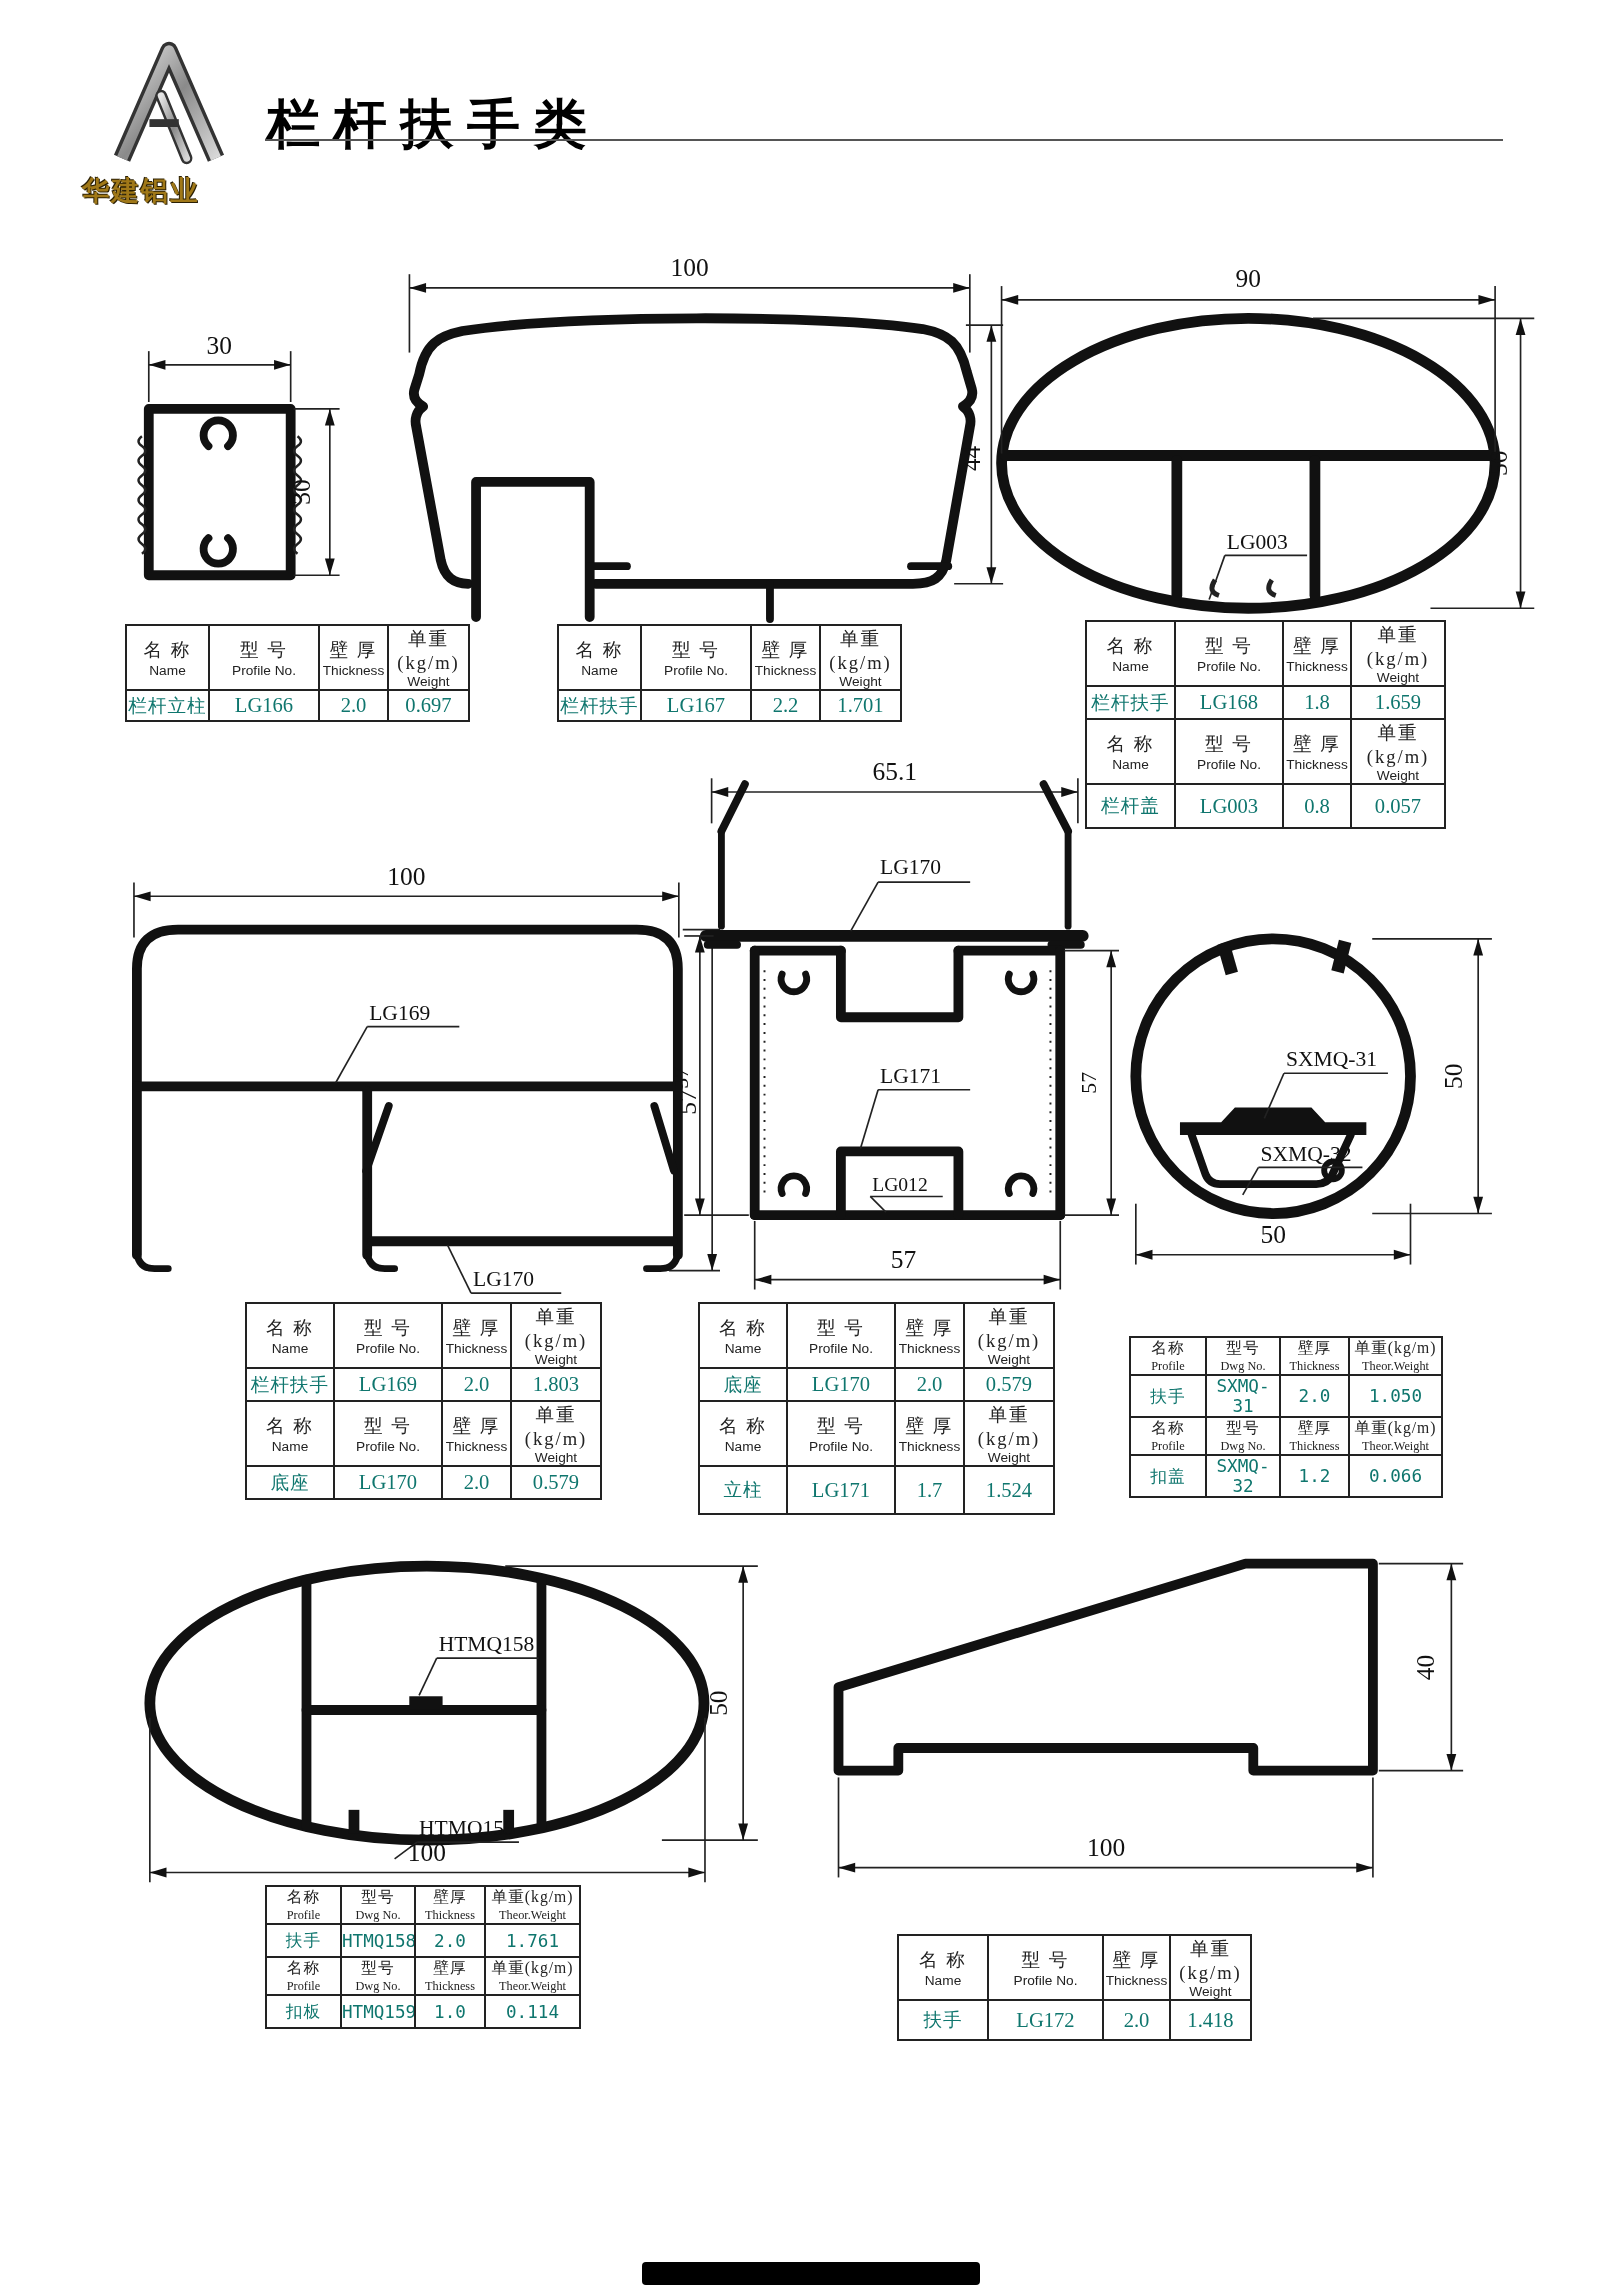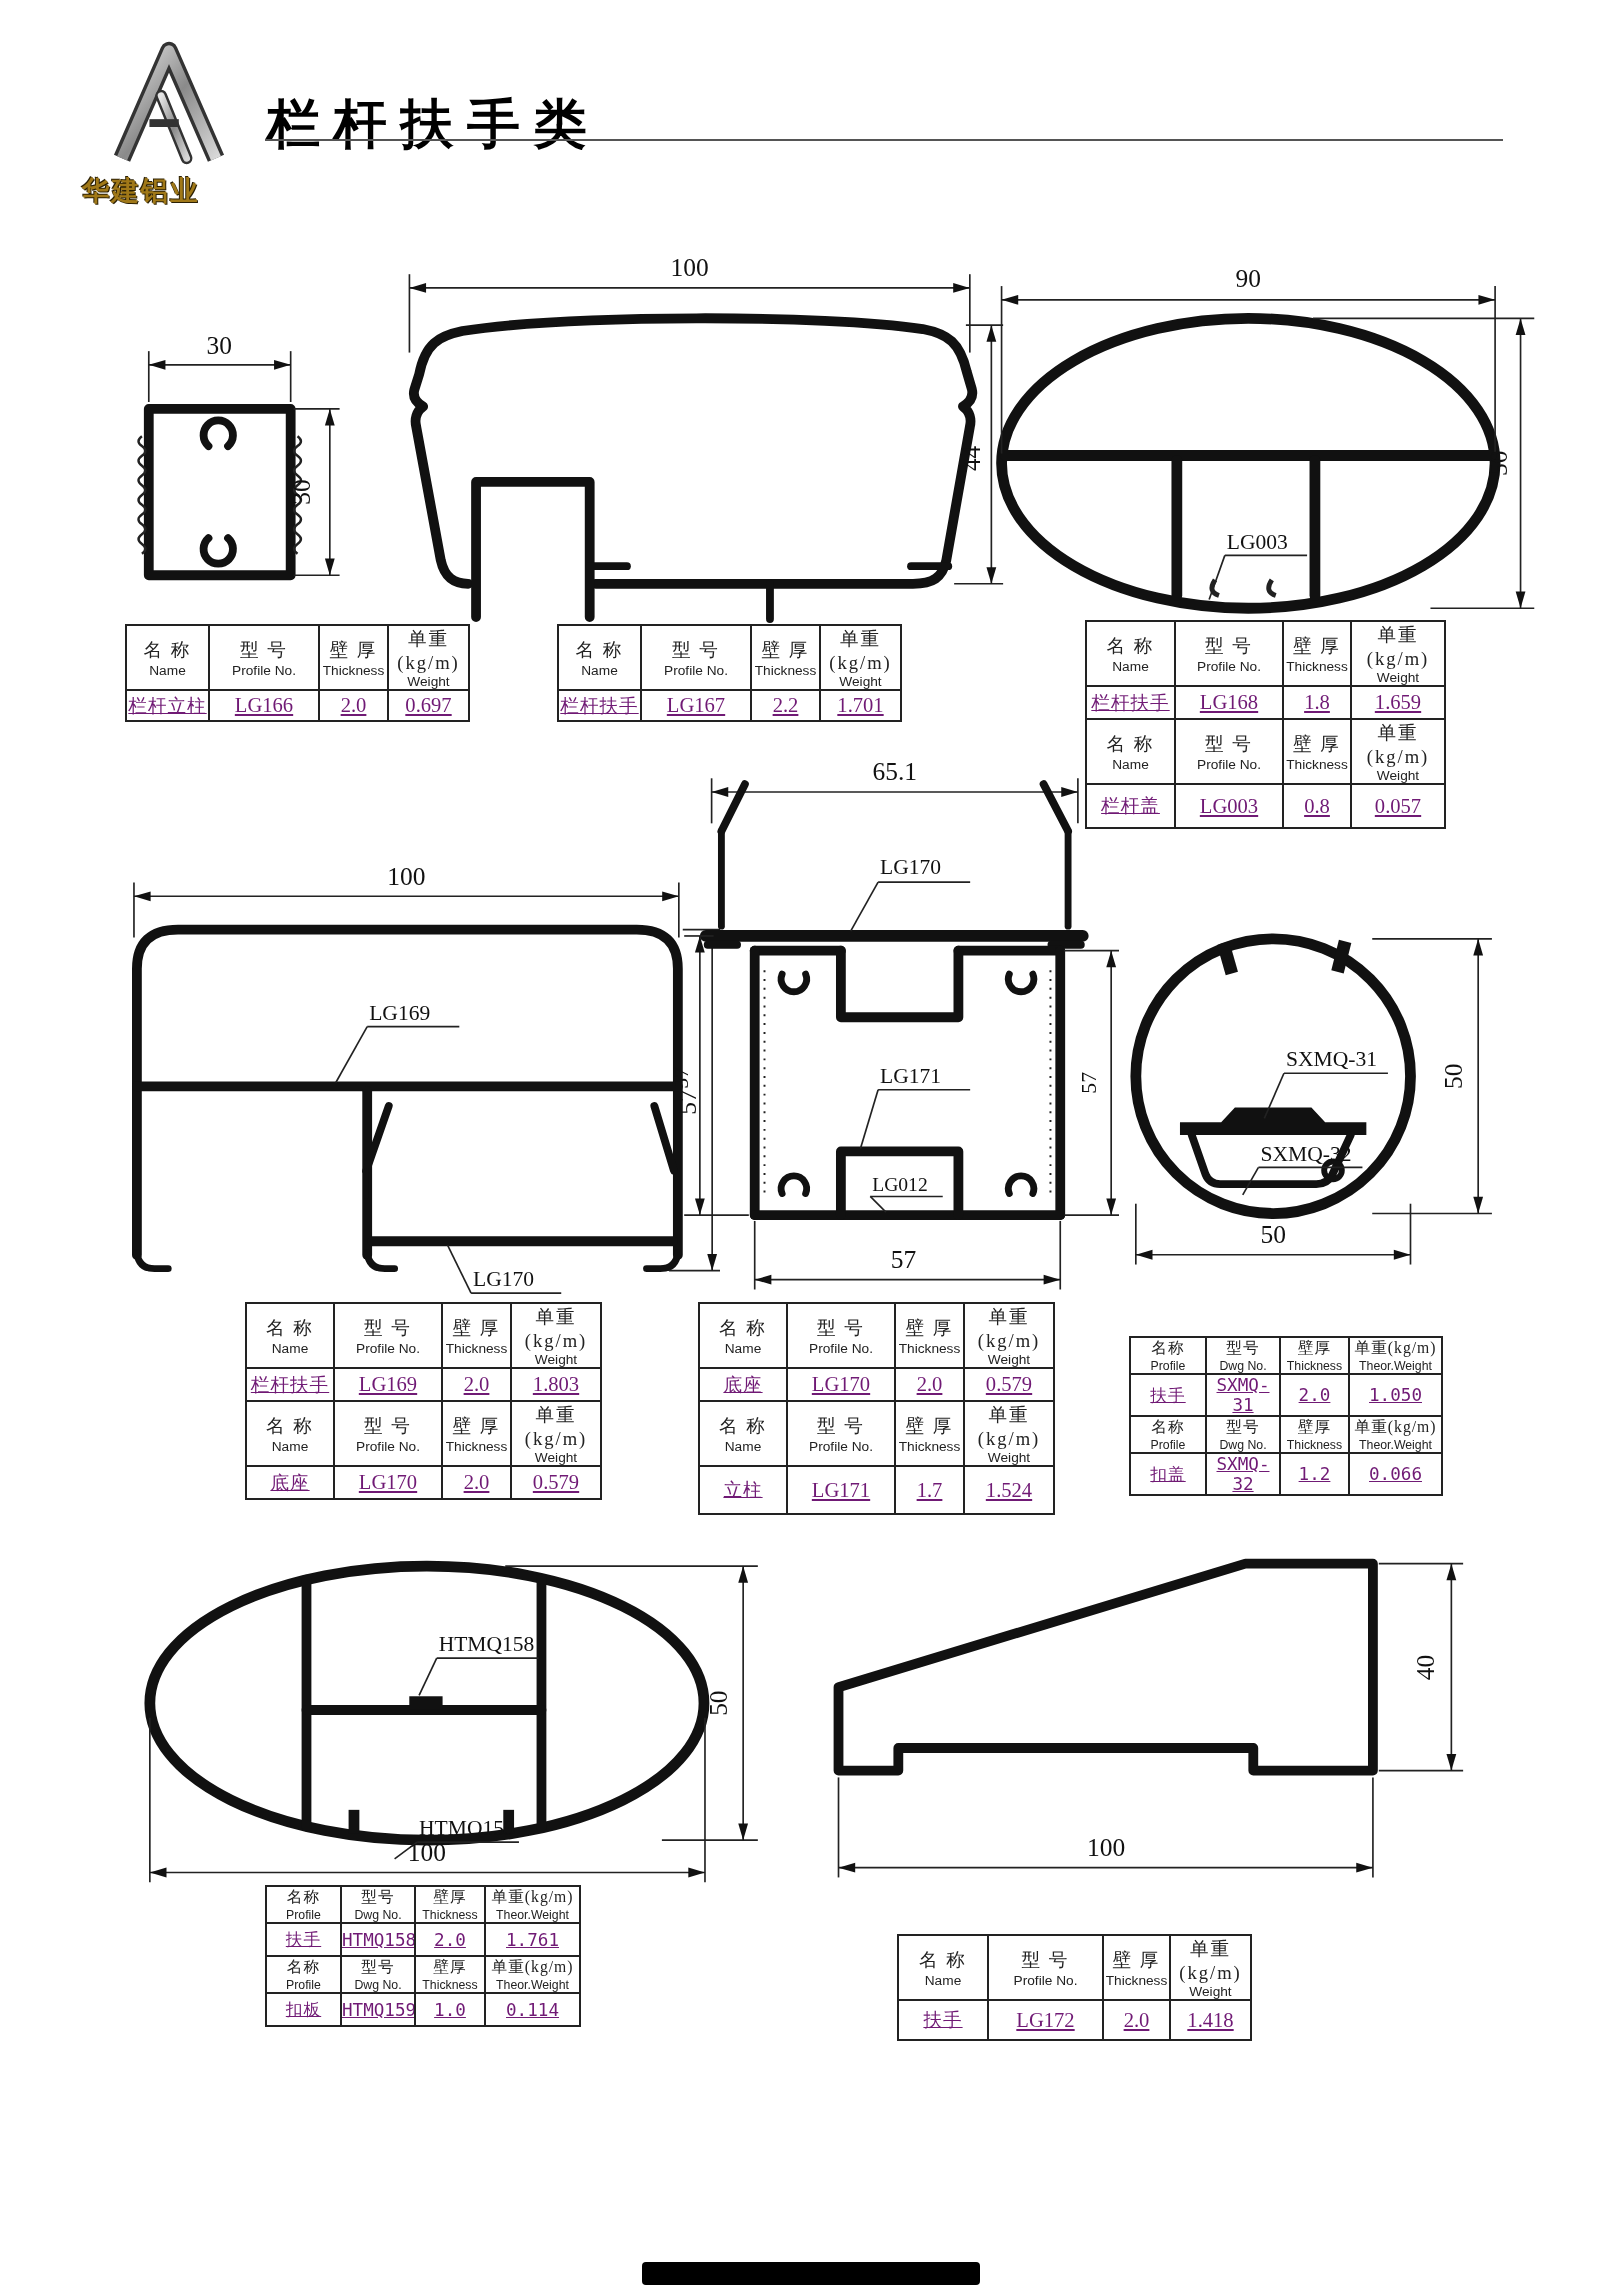--- a/index.html
+++ b/index.html
@@ -23,24 +23,24 @@
   .dwg .f{fill:#111;stroke:none;}
   .dwg text{font-family:"Liberation Serif",serif;fill:#111;}
   .dwg .dim{font-size:26px;}
   .dwg .lbl{font-size:22px;}
   .dwg .lbl2{font-size:20px;}
   
   table.spec{border-collapse:collapse;table-layout:fixed;background:#fff;border:2px solid #222;}
   table.spec td{border:2px solid #222;text-align:center;vertical-align:middle;padding:0;overflow:hidden;}
   .spec .zh{display:block;font-size:18.6px;letter-spacing:2px;color:#222;font-family:"Liberation Serif",serif;}
   .spec .en{display:block;font-size:13.7px;color:#222;font-family:"Liberation Sans",sans-serif;}
-  .spec tr.dt td{font-family:"Liberation Serif",serif;font-size:20.6px;color:#701a75;text-decoration:underline;}
+  .spec tr.dt td{font-family:"Liberation Serif",serif;font-size:20.6px;color:#0f766e;}
   .spec tr.dt td.cn{font-size:18.6px;letter-spacing:1px;}
   table.spec.b .zh{font-size:15.7px;letter-spacing:1px;}
-  table.spec.b .en{font-size:12.3px;font-family:Liberation Sans, sans-serif;}
+  table.spec.b .en{font-size:12.3px;font-family:Liberation Serif, serif;}
   table.spec.b tr.dt td{font-family:"DejaVu Sans Mono",monospace;font-size:17.6px;}
   table.spec.b tr.dt td.cn{font-size:16.7px;}
   
   .footnote{font-family:"DejaVu Serif",serif;font-weight:bold;font-size:26.5px;letter-spacing:2.9px;
             text-align:center;color:#111;}
   .footbar{background:#000;border-radius:3.9px;}
 </style>
 </head>
 <body>
 

